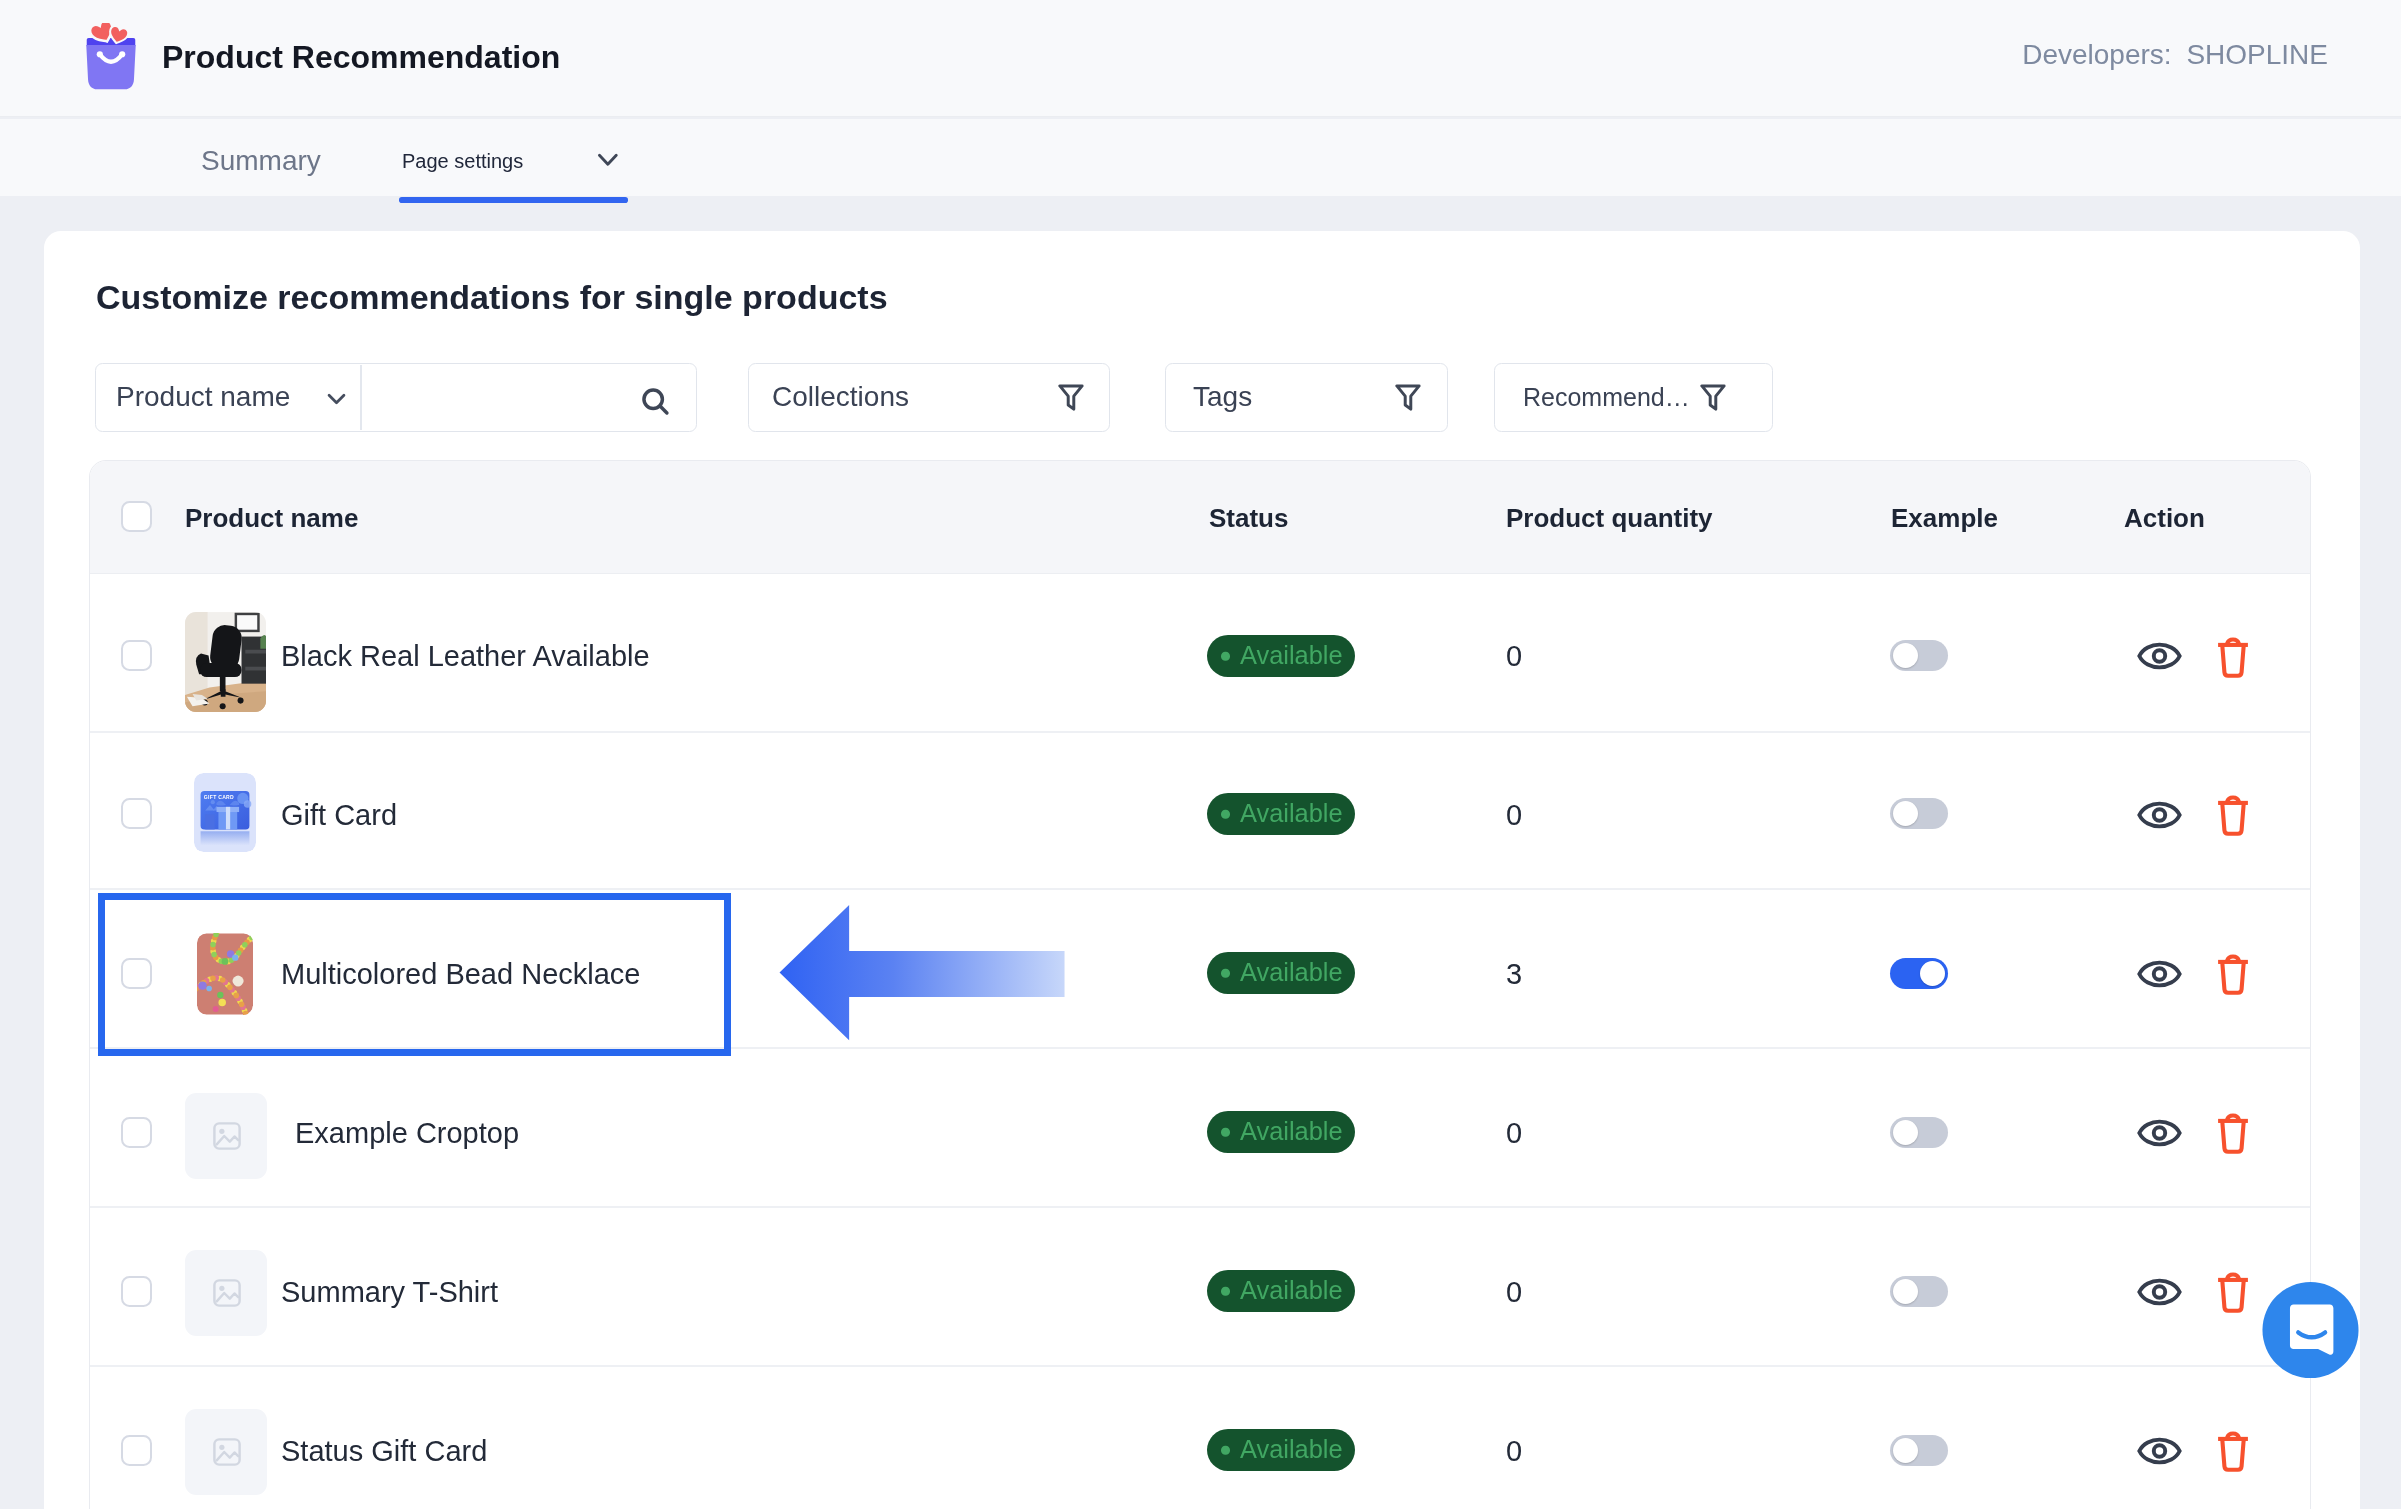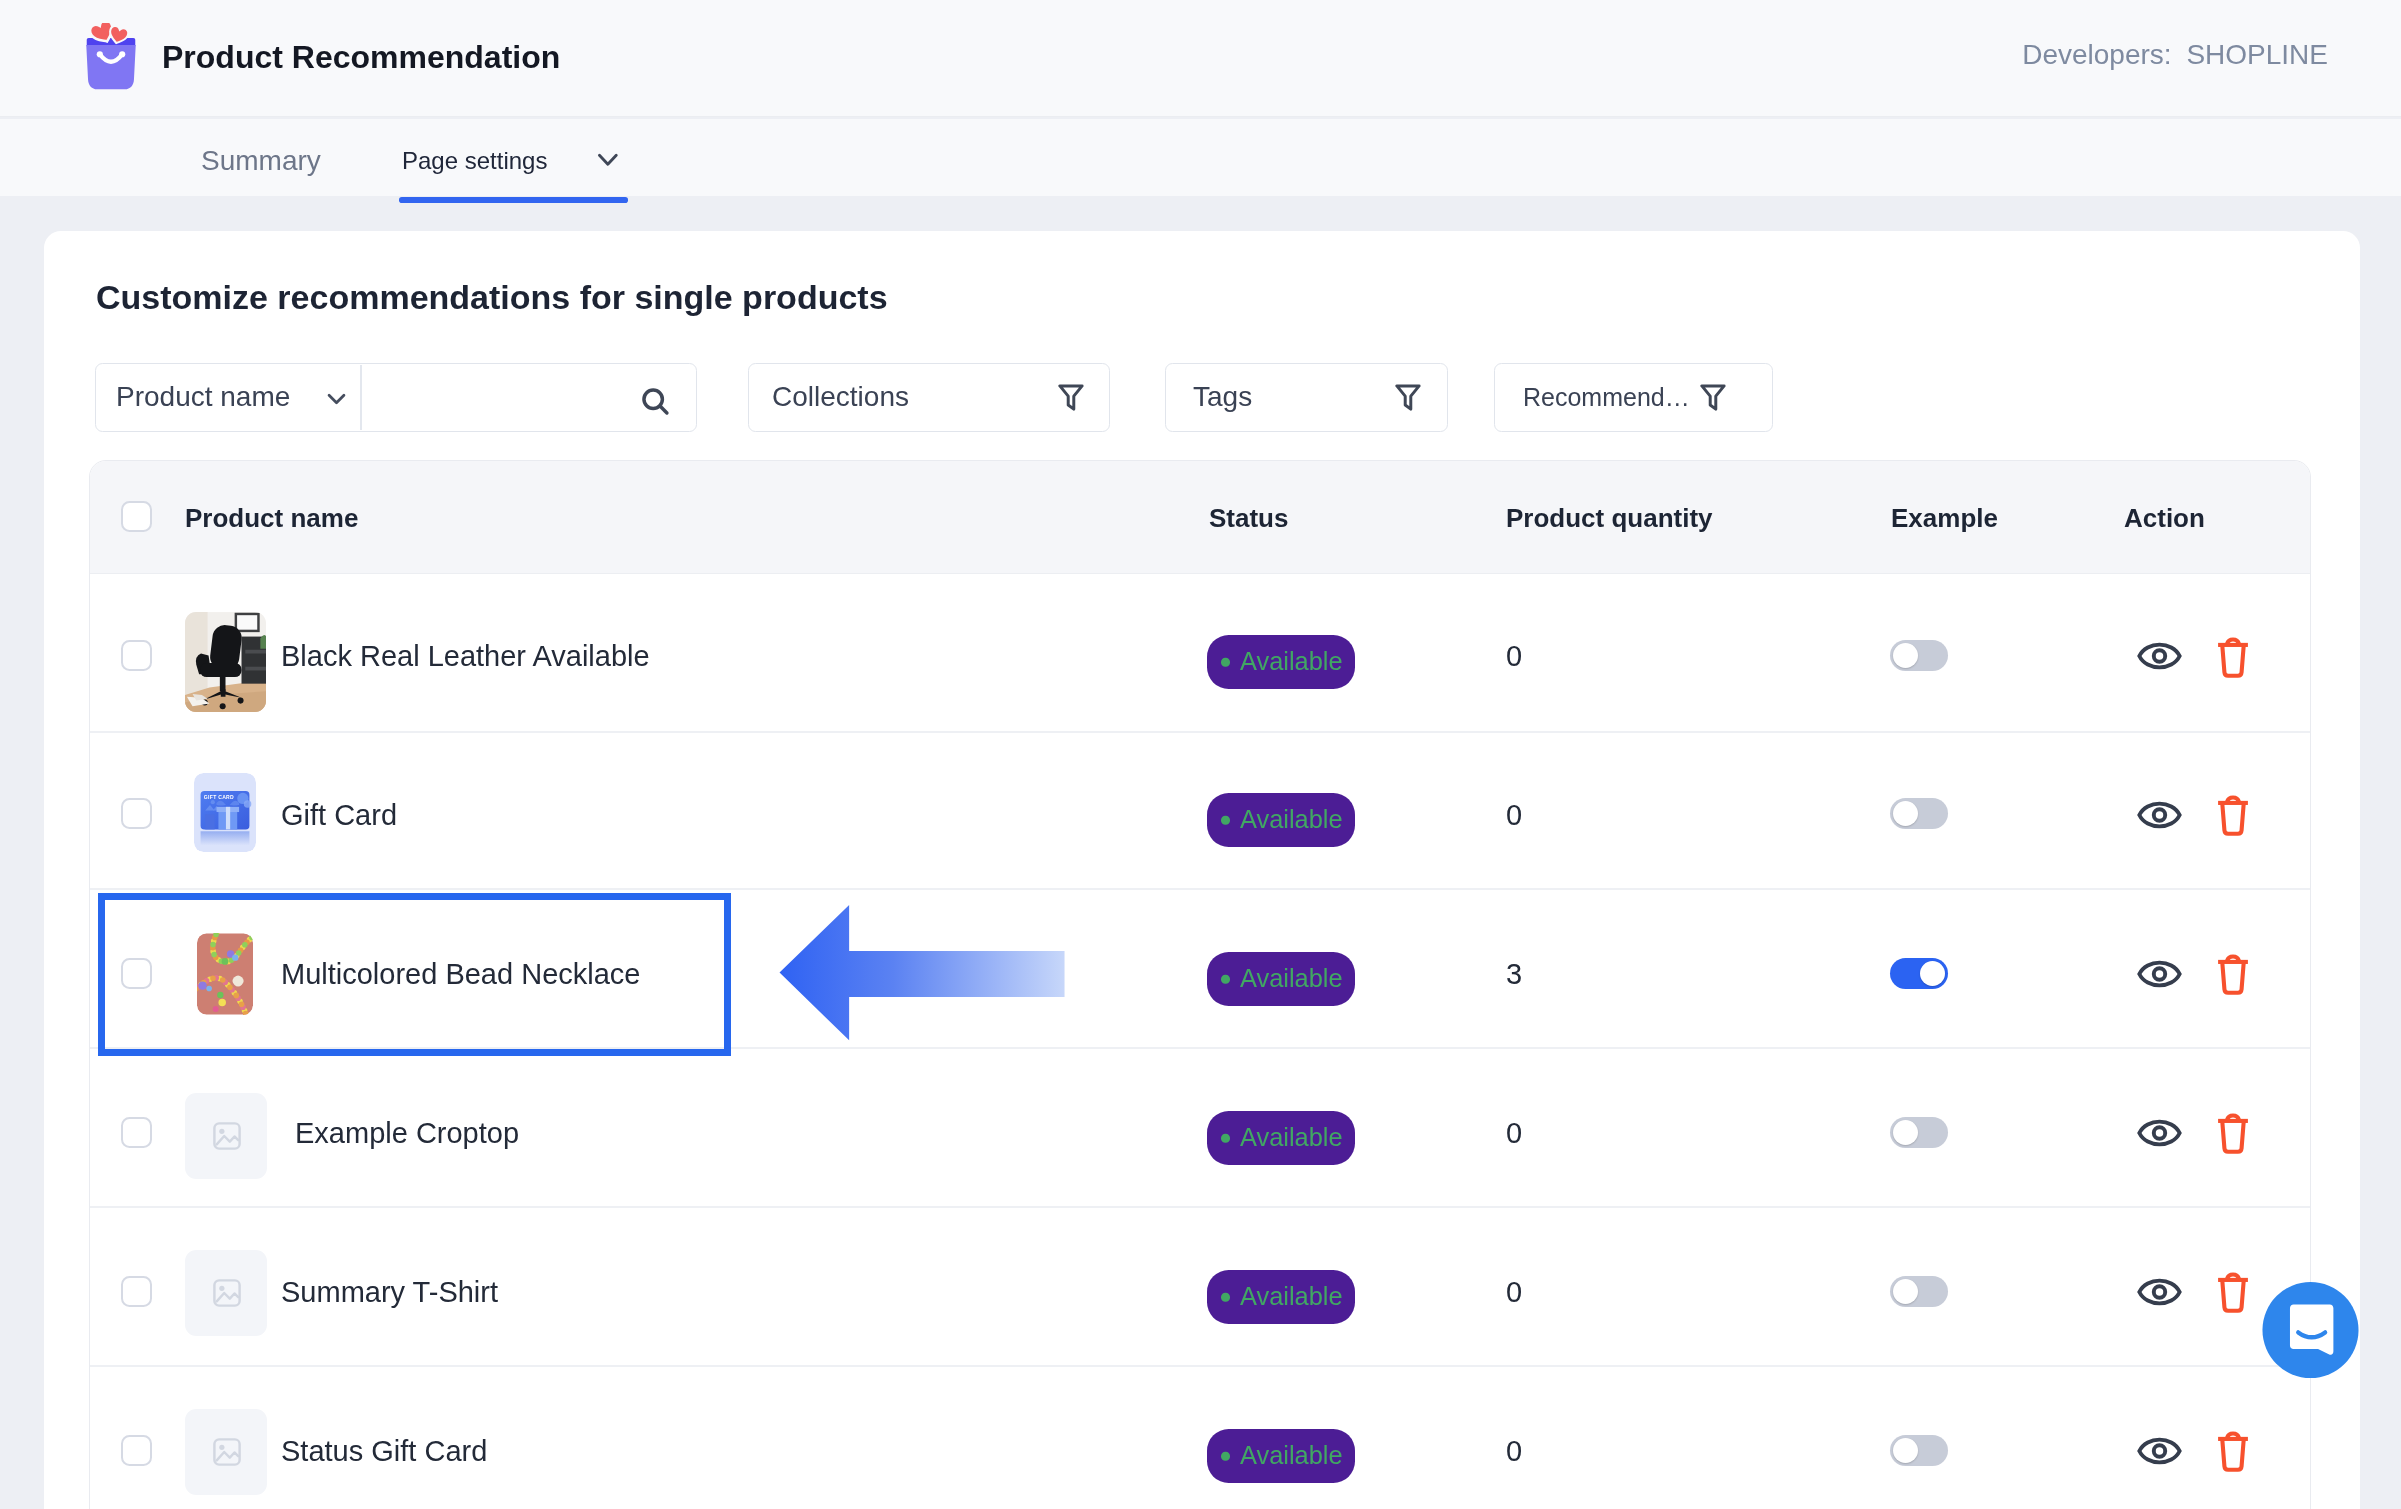--- a/index.html
+++ b/index.html
@@ -11,21 +11,21 @@
 .tabbar{position:absolute;left:0;top:119px;width:2401px;height:77px;background:#f8f9fb}
 .card{position:absolute;left:44px;top:231px;width:2316px;height:1279px;background:#ffffff;border-radius:17px 17px 0 0}
 .fbox{position:absolute;top:363px;height:69px;background:#fff;border:1.9px solid #e1e5ec;border-radius:7.5px}
 .ftext{position:absolute;top:50%;transform:translateY(-50%);line-height:1;font-size:28px;color:#3a4254;white-space:nowrap}
 .table{position:absolute;left:89px;top:460px;width:2222px;height:1064px;border:1.9px solid #e9ebf0;border-radius:17px 17px 0 0;background:#fff;overflow:hidden}
 .thead{position:absolute;left:0;top:0;width:100%;height:113px;background:#f5f6f9;border-bottom:1.9px solid #eceef2}
 .dl{position:absolute;left:0;width:100%;height:1.9px;background:#eef0f4}
 .cbx{position:absolute;width:31px;height:31px;border:2.8px solid #d6dae4;border-radius:8.5px;background:#fff}
 .th{position:absolute;transform:translateY(-50%);line-height:1;font-size:26px;font-weight:700;color:#1d2535;white-space:nowrap}
 .name{position:absolute;transform:translateY(-50%);line-height:1;font-size:29px;color:#232a38;white-space:nowrap}
-.pill{position:absolute;width:148px;height:54px;border-radius:21.7px;background:#4c1d95}
+.pill{position:absolute;width:148px;height:42px;border-radius:21.7px;background:#14532d}
 .pill .dot{position:absolute;left:14px;top:50%;transform:translateY(-50%);width:8.5px;height:8.5px;border-radius:50%;background:#41a763}
 .pill .pt{position:absolute;left:33px;top:50%;transform:translateY(-50%);line-height:1;font-size:25.4px;color:#41a763}
 .qty{position:absolute;transform:translateY(-50%);line-height:1;font-size:29px;color:#232a38}
 .tgl{position:absolute;width:58px;height:31px;border-radius:16px;background:#c7ccd8}
 .tgl .knob{position:absolute;top:2.8px;width:25.4px;height:25.4px;border-radius:50%;background:#fff;box-shadow:0 0.9px 1.9px rgba(0,0,0,.18)}
 .tgl.off .knob{left:2.8px}
 .tgl.on{background:#2b63f2}
 .tgl.on .knob{right:2.8px}
 .ph{position:absolute;width:82px;height:86px;border-radius:11.3px;background:#f3f5f9}
 .hlbox{position:absolute;left:98px;top:893px;width:633px;height:163px;border:7.5px solid #2767ee;z-index:30}
@@ -43,21 +43,21 @@
   </g>
   <path d="M3.5 23 H56.5 L54.6 60 C54.3 66.5 50.5 70.5 45 70.5 H15 C9.5 70.5 5.7 66.5 5.4 60 Z" fill="#8076f3"></path>
   <path d="M18 33 Q30 49 42 33" fill="none" stroke="#ffffff" stroke-width="4.6" stroke-linecap="round"></path>
   <circle cx="18" cy="33" r="3.3" fill="#fff"></circle>
   <circle cx="42" cy="33" r="3.3" fill="#fff"></circle>
 </svg>
 <div class="vc" style="left:162px;top:57px;font-size:32px;font-weight:700;color:#141823">Product Recommendation</div>
 <div class="vc" style="right:73px;top:55px;font-size:28px;color:#7e8aa0">Developers:  SHOPLINE</div>
 
 <div class="vc" style="left:201px;top:161px;font-size:28px;color:#6d7689">Summary</div>
-<div class="vc" style="left:402px;top:161px;font-size:24px;color:#20273a">Page settings</div>
+<div class="vc" style="left:402px;top:161px;font-size:20px;color:#20273a">Page settings</div>
 <svg class="abs" style="left:597px;top:153px" width="21.7" height="14" viewBox="0 0 23 15">
     <path d="M2.5 2.5 L11.5 12 L20.5 2.5" fill="none" stroke="#3f4757" stroke-width="3.1" stroke-linecap="round" stroke-linejoin="round"></path>
   </svg>
 <div class="abs" style="left:399px;top:197px;width:229px;height:5.6px;border-radius:2.8px;background:#3265f0"></div>
 
 <div class="card"></div>
 <div class="vc" style="left:96px;top:297px;font-size:34px;font-weight:700;color:#1d2434;z-index:2">Customize recommendations for single products</div>
 
 <div class="fbox" style="left:95px;width:602px"></div>
 <div class="abs" style="left:360px;top:365px;width:1.9px;height:65px;background:#e3e7ee"></div>

